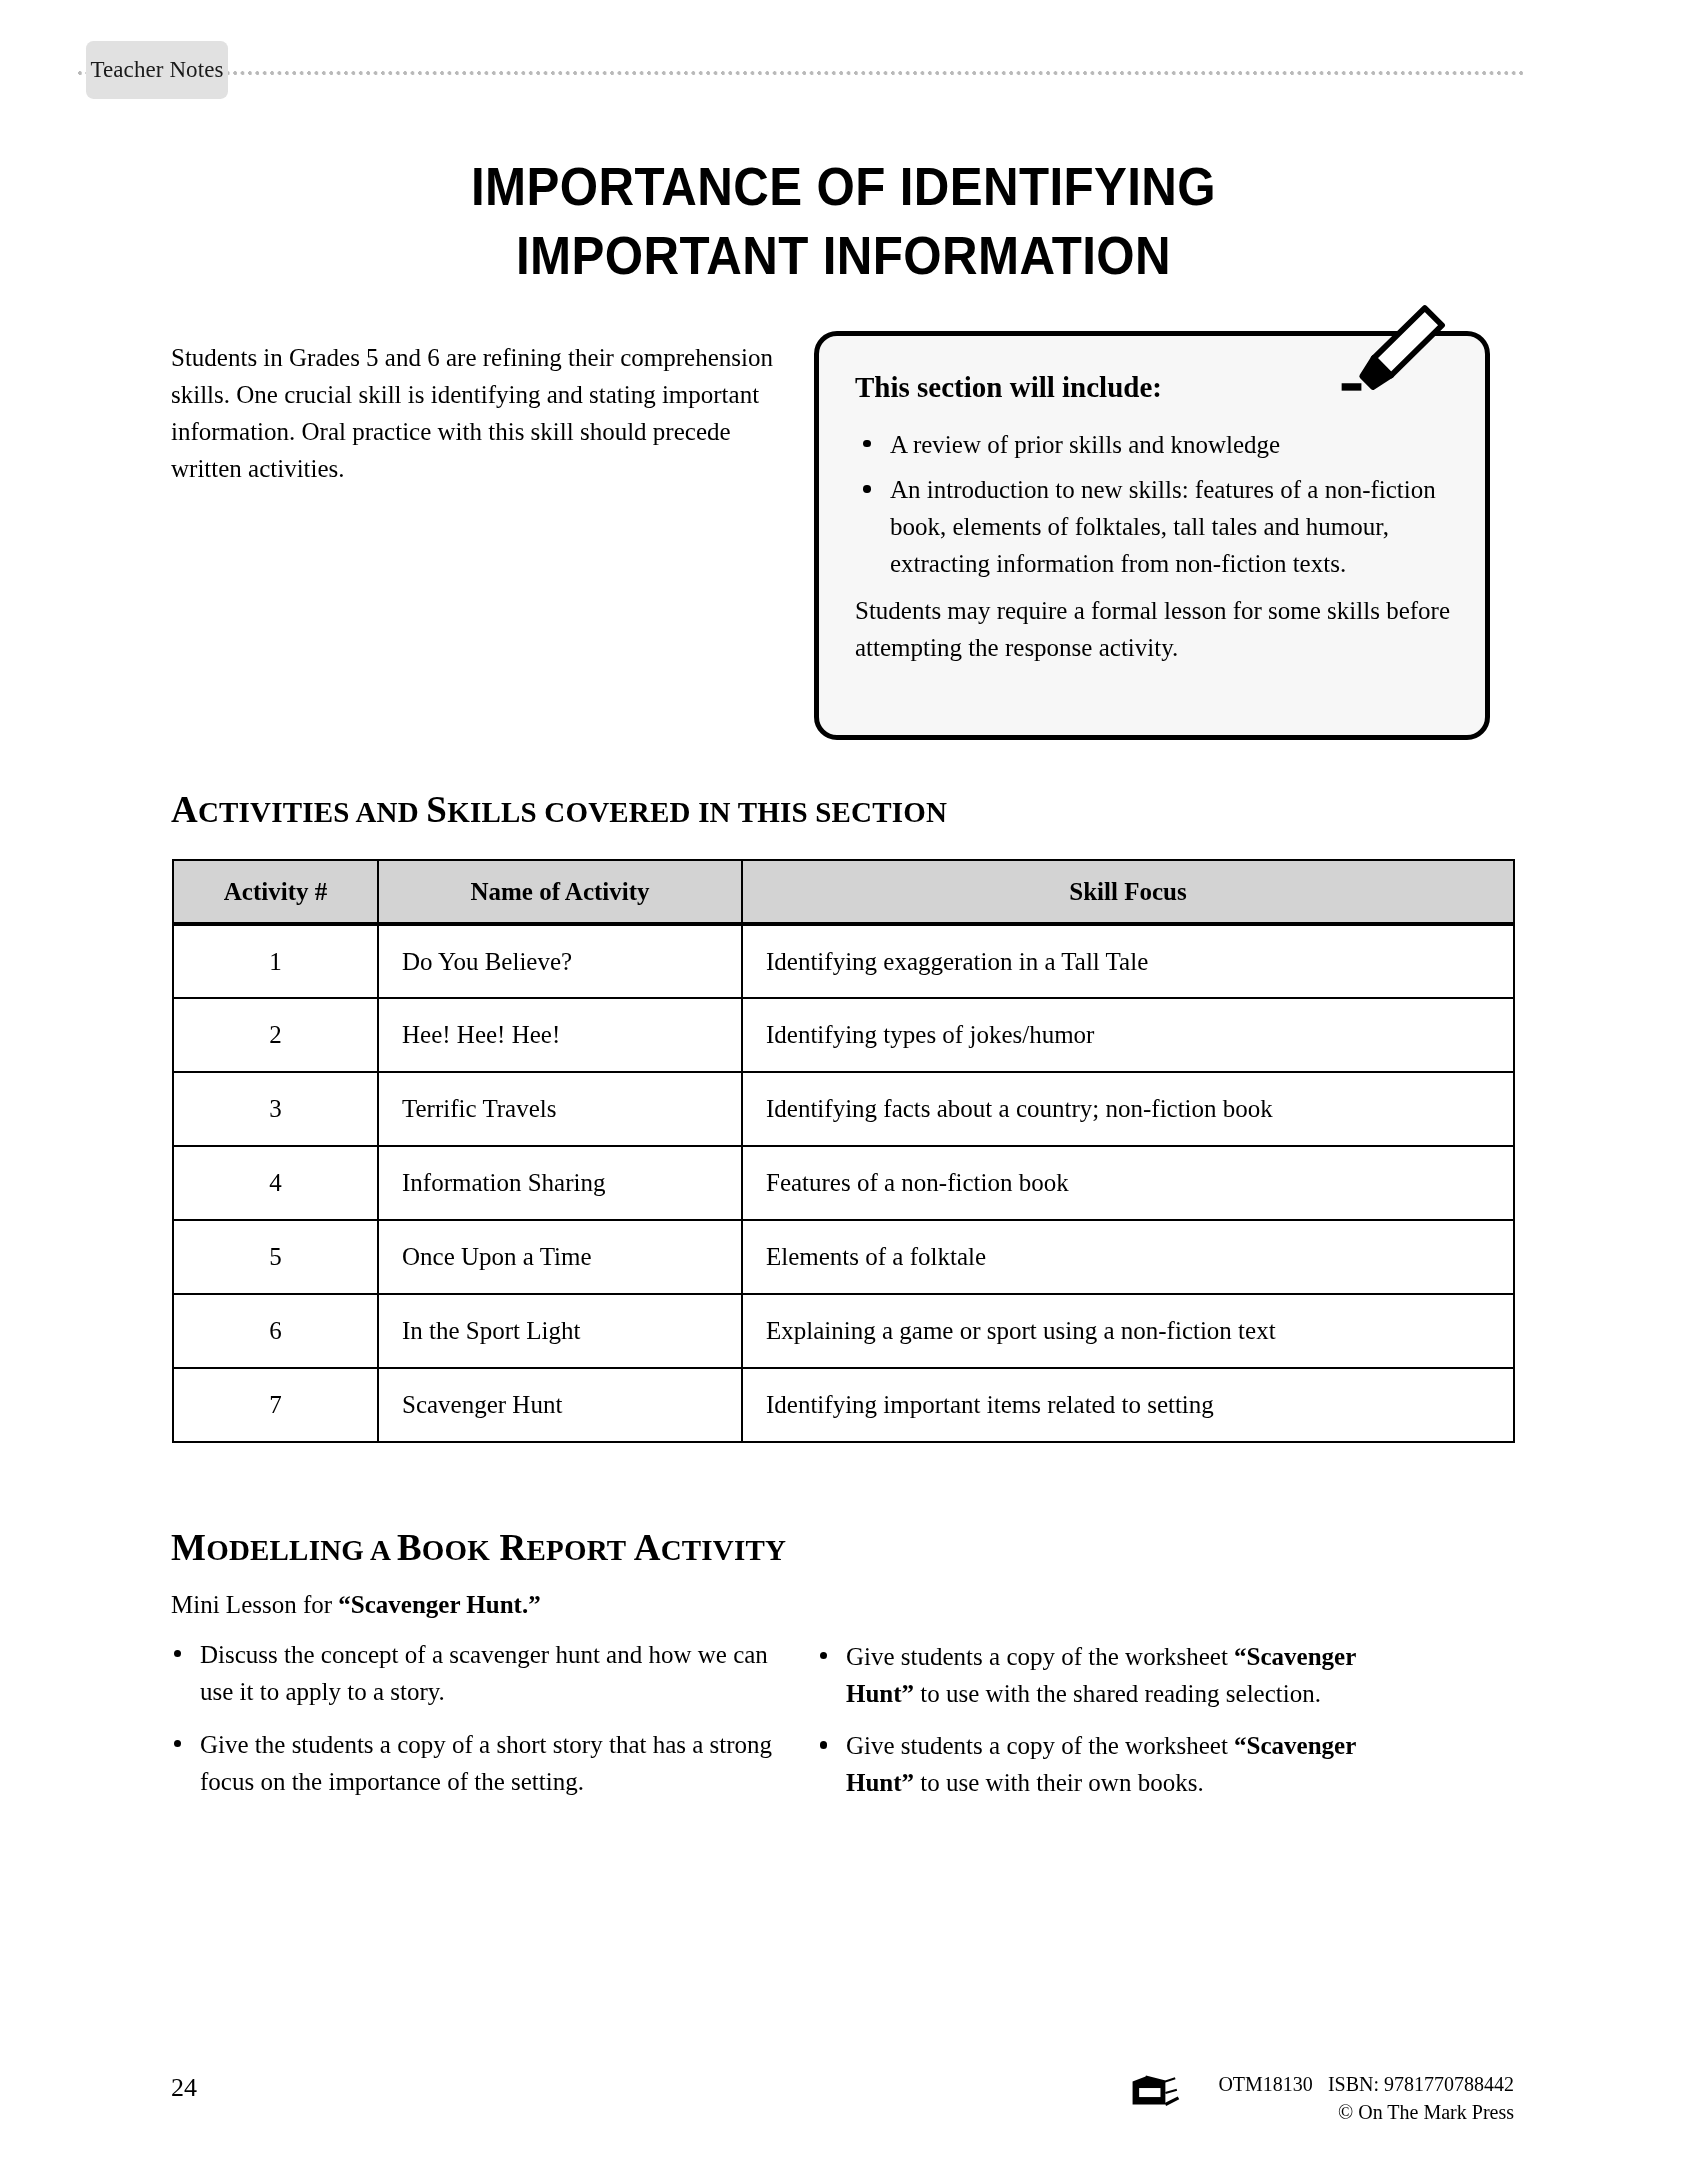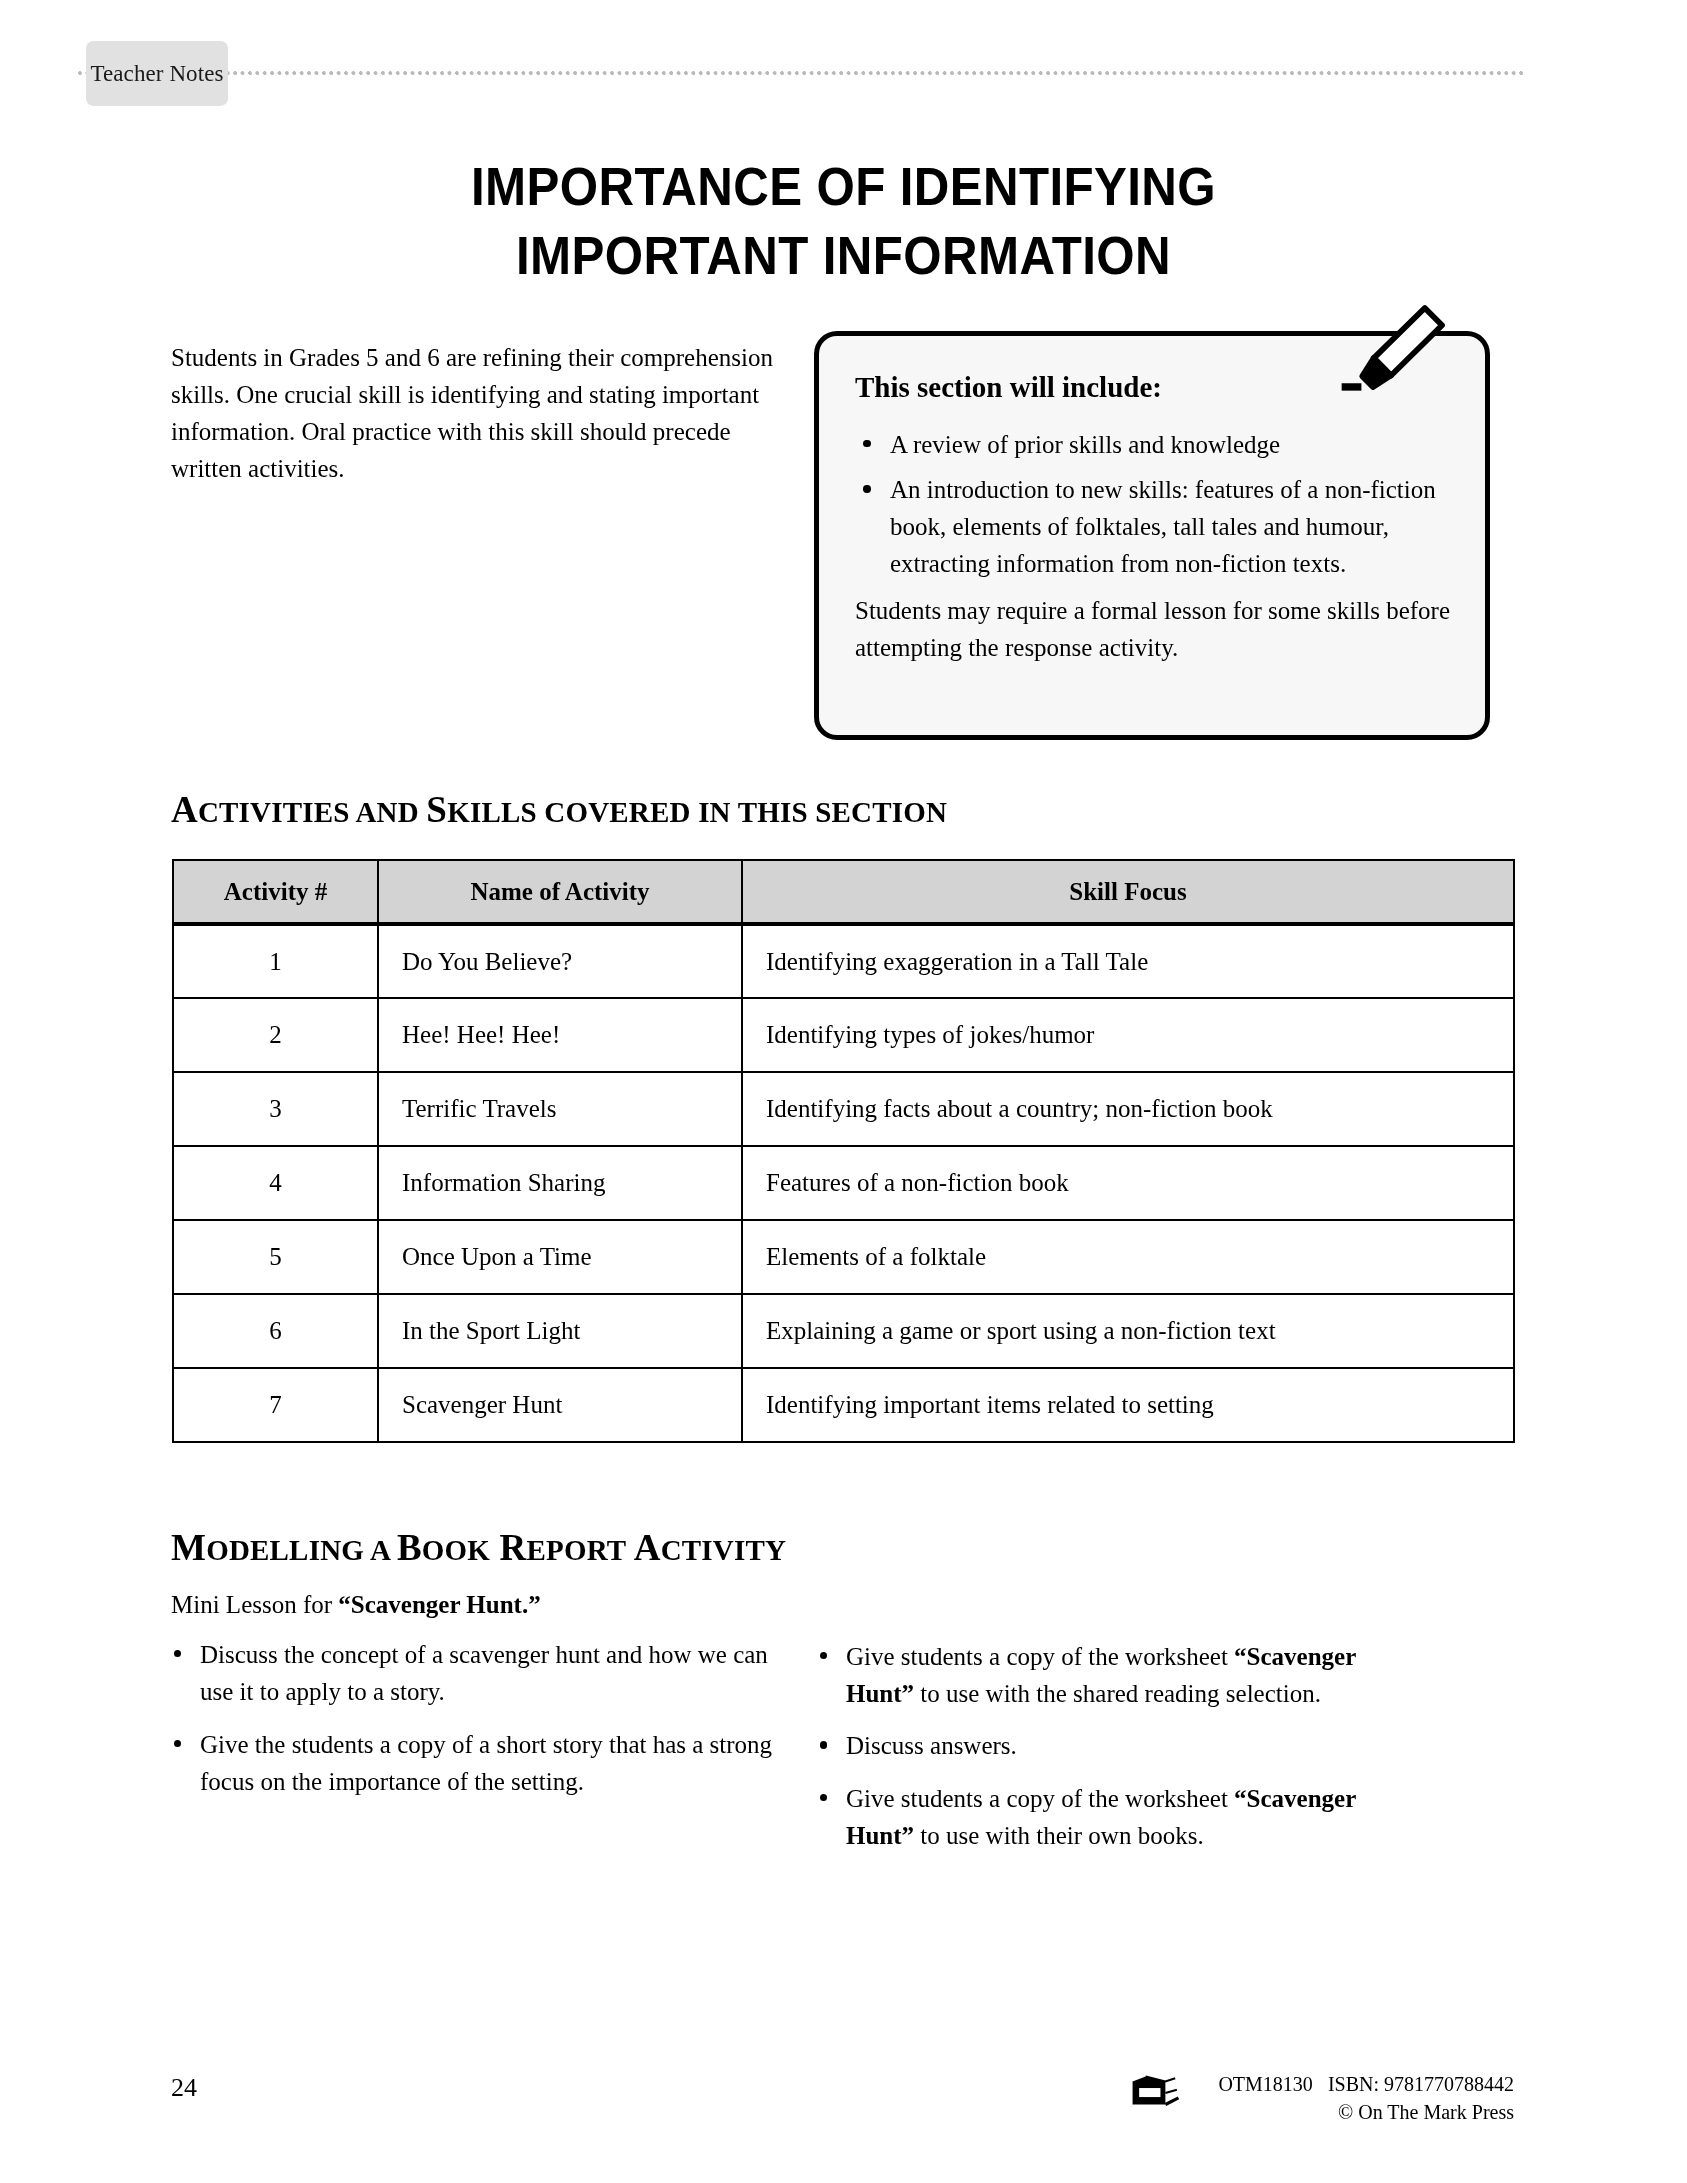--- a/index.html
+++ b/index.html
@@ -27,21 +27,21 @@
     position: absolute;
     left: 78px; top: 71px;
     width: 1446px; height: 4.1px;
     background-image: radial-gradient(circle at 2.1px 2.1px, #b9b9b9 1.8px, rgba(255,255,255,0) 2px);
     background-size: 7.4px 4.1px;
     background-repeat: repeat-x;
   }
   #teacher-notes-tab {
     position: absolute;
     left: 86px; top: 41px;
-    width: 142px; height: 65px;
+    width: 142px; height: 58px;
     background: #e1e1e1;
     border-radius: 7.4px;
     display: flex;
     align-items: center;
     justify-content: center;
   }
   #teacher-notes-tab .tab-label {
     font-size: 23px;
     letter-spacing: 0.1px;
     color: #1a1a1a;
@@ -345,23 +345,20 @@
       </li>
     </ul>
   </div>
 
   <div class="lesson-col" id="lesson-col-right">
     <ul>
       <li>
         <span class="bullet-dot"></span><span>Give students a copy of the worksheet </span><b>“Scavenger Hunt”</b><span> to use with the shared reading selection.</span>
       </li>
       <li>
-        <span class="bullet-dot"></span><span>Discuss answers.</span><b></b><span></span>
-      </li>
-      <li>
         <span class="bullet-dot"></span><span>Give students a copy of the worksheet </span><b>“Scavenger Hunt”</b><span> to use with their own books.</span>
       </li>
     </ul>
   </div>
 </div>
 
 <div id="page-number">24</div>
 
 <svg id="publisher-logo" viewBox="0 0 70 50">
   <path d="M4 14 L20 8 L44 14 L44 42 L4 42 Z" fill="#000000"></path>

